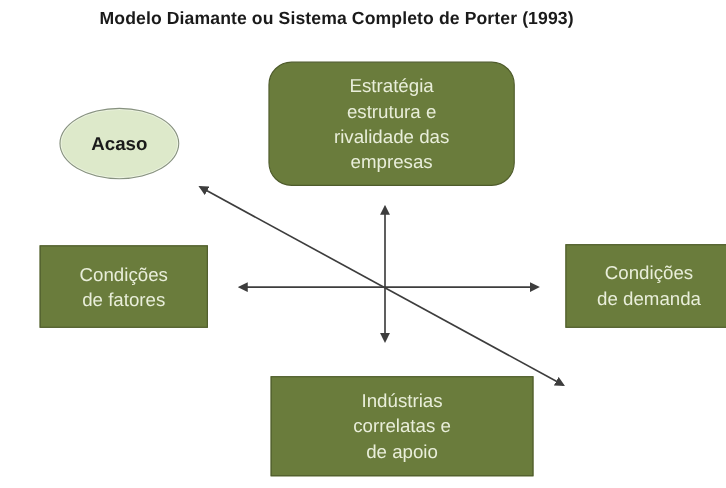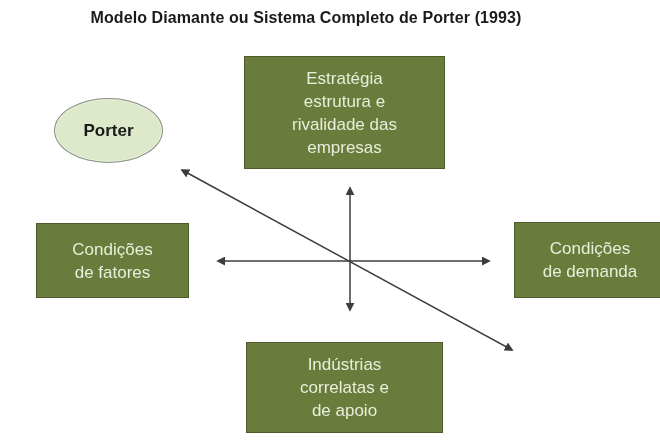--- a/index.html
+++ b/index.html
@@ -71,24 +71,24 @@
   .arrows {
     position: absolute;
     left: 0;
     top: 0;
     width: 660px;
     height: 444px;
     color: var(--arrow);
     pointer-events: none;
   }
   
-  #node-strategy   { left: 228px; top: 56px;  width: 201px; height: 113px; }
+  #node-strategy   { left: 228px; top: 56px;  width: 224px; height: 113px; border-radius: 21px; }
   #node-factors    { left: 20px;  top: 223px; width: 153px; height: 75px;  }
   #node-demand     { left: 498px; top: 222px; width: 152px; height: 76px;  }
-  #node-industries { left: 230px; top: 342px; width: 197px; height: 91px;  }
+  #node-industries { left: 230px; top: 342px; width: 239px; height: 91px;  }
   #node-chance     { left: 38px;  top: 98px;  width: 109px; height: 65px;  }
   #node-government { left: 500px; top: 333px; width: 133px; height: 70px;  }
 </style>
 </head>
 <body>
 
 <div class="canvas">
 
   <div class="title">Modelo Diamante ou Sistema Completo de Porter (1993)</div>
 
@@ -120,17 +120,17 @@
 de demanda</span>
   </div>
 
   <div id="node-industries" class="node-box">
     <span class="label">Indústrias
 correlatas e
 de apoio</span>
   </div>
 
   <div id="node-chance" class="node-ellipse">
-    <span class="label">Porter</span>
+    <span class="label">Acaso</span>
   </div>
 
 
 </div>
 
 </body></html>

